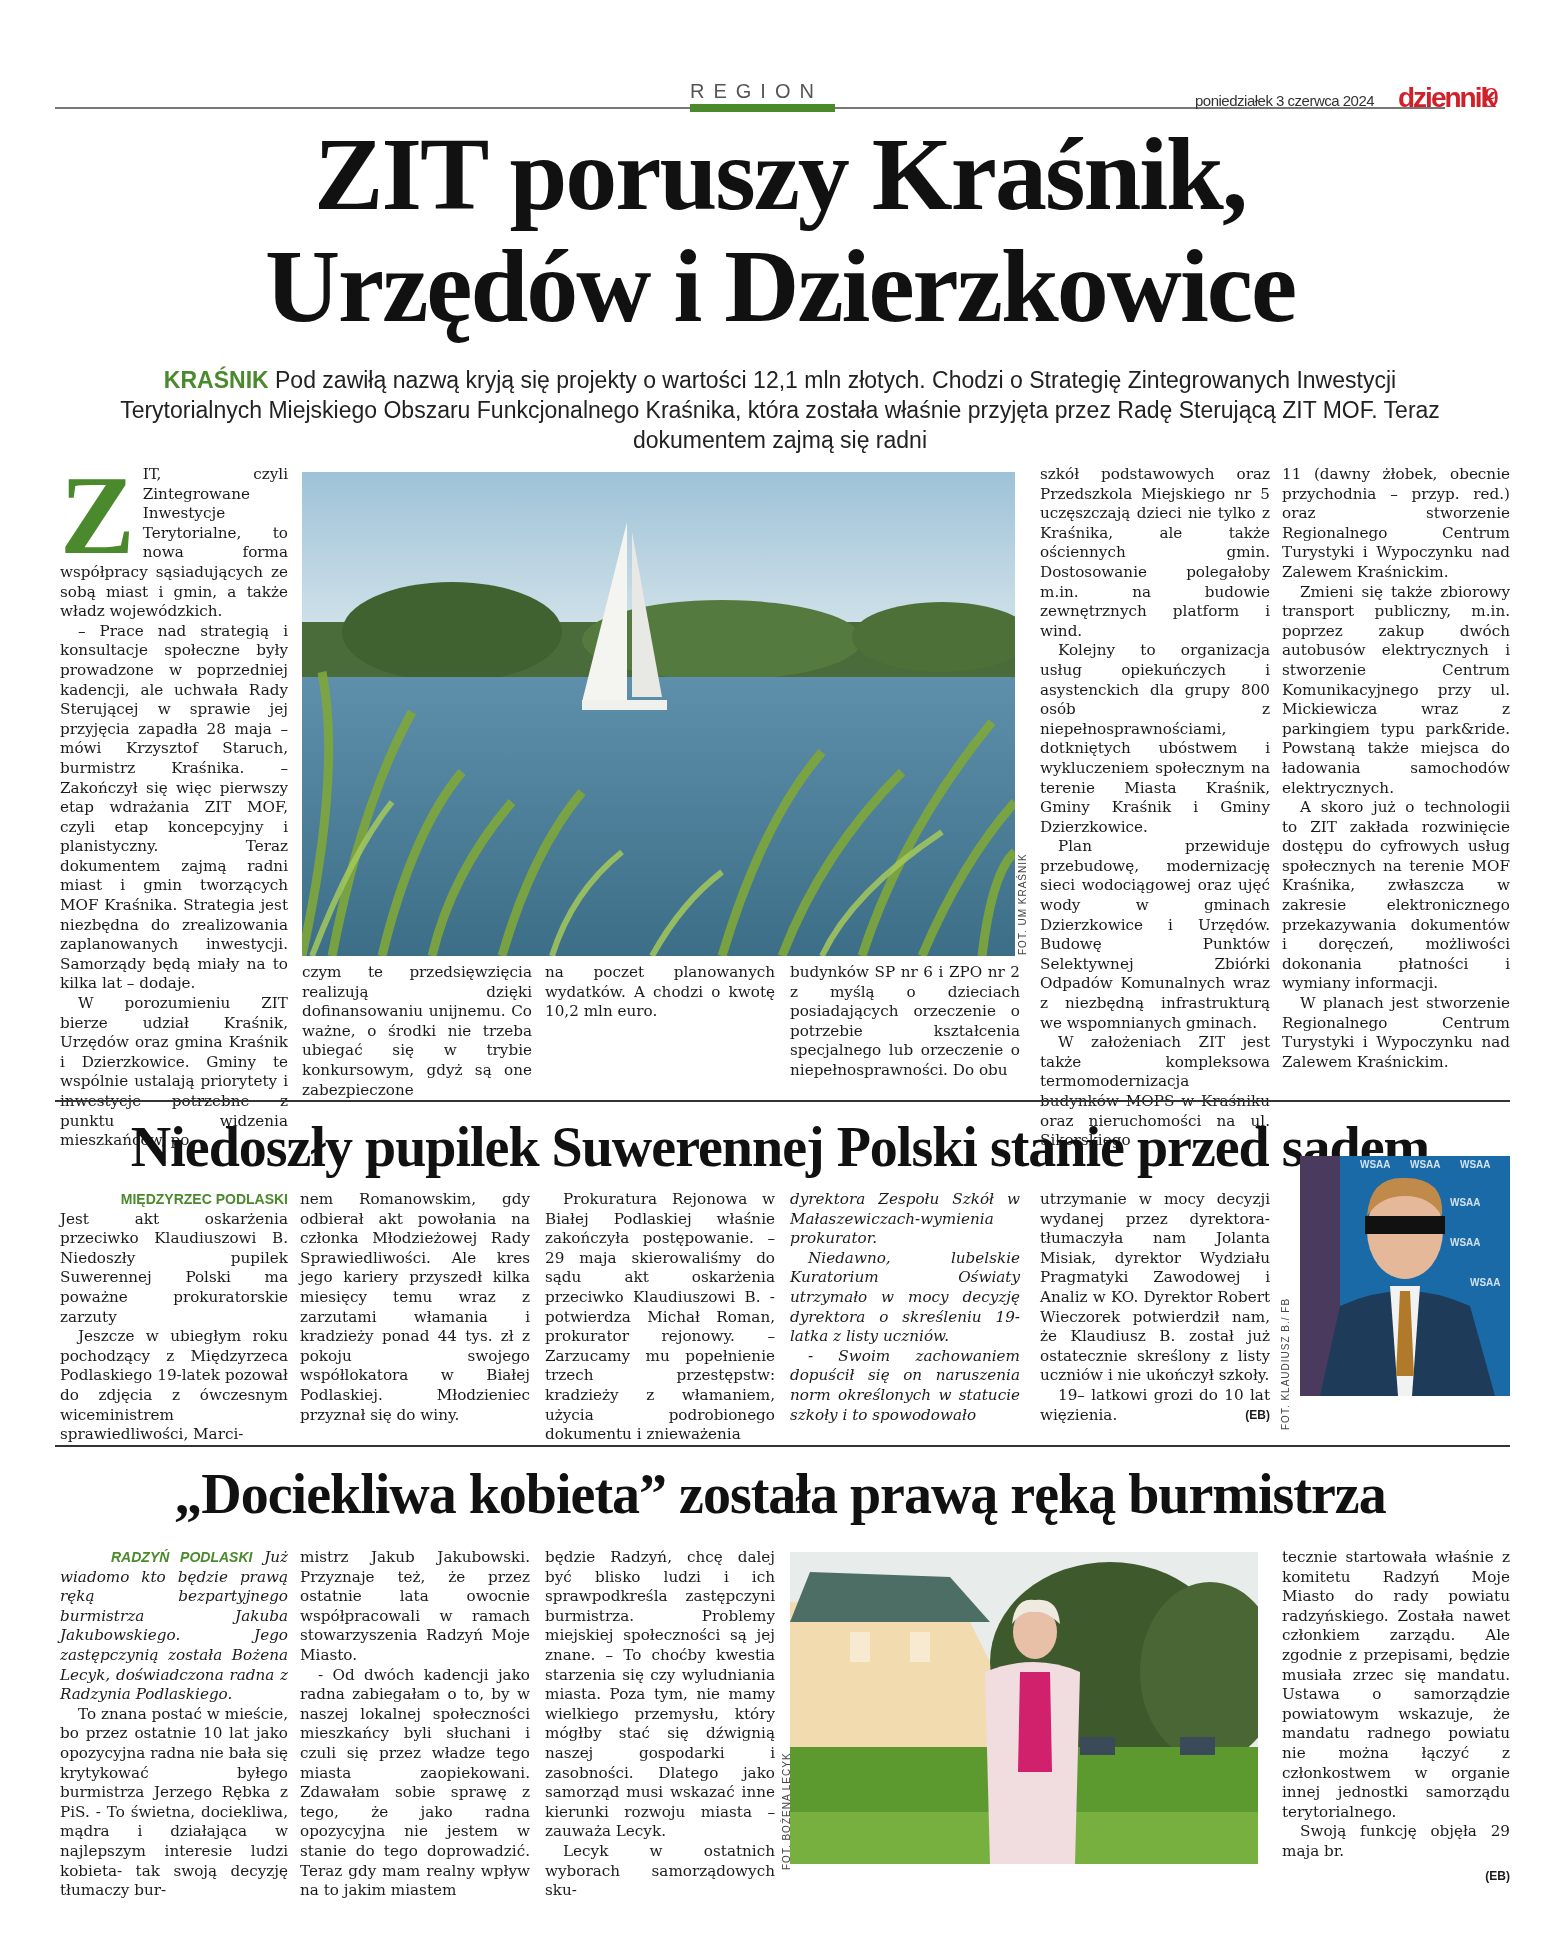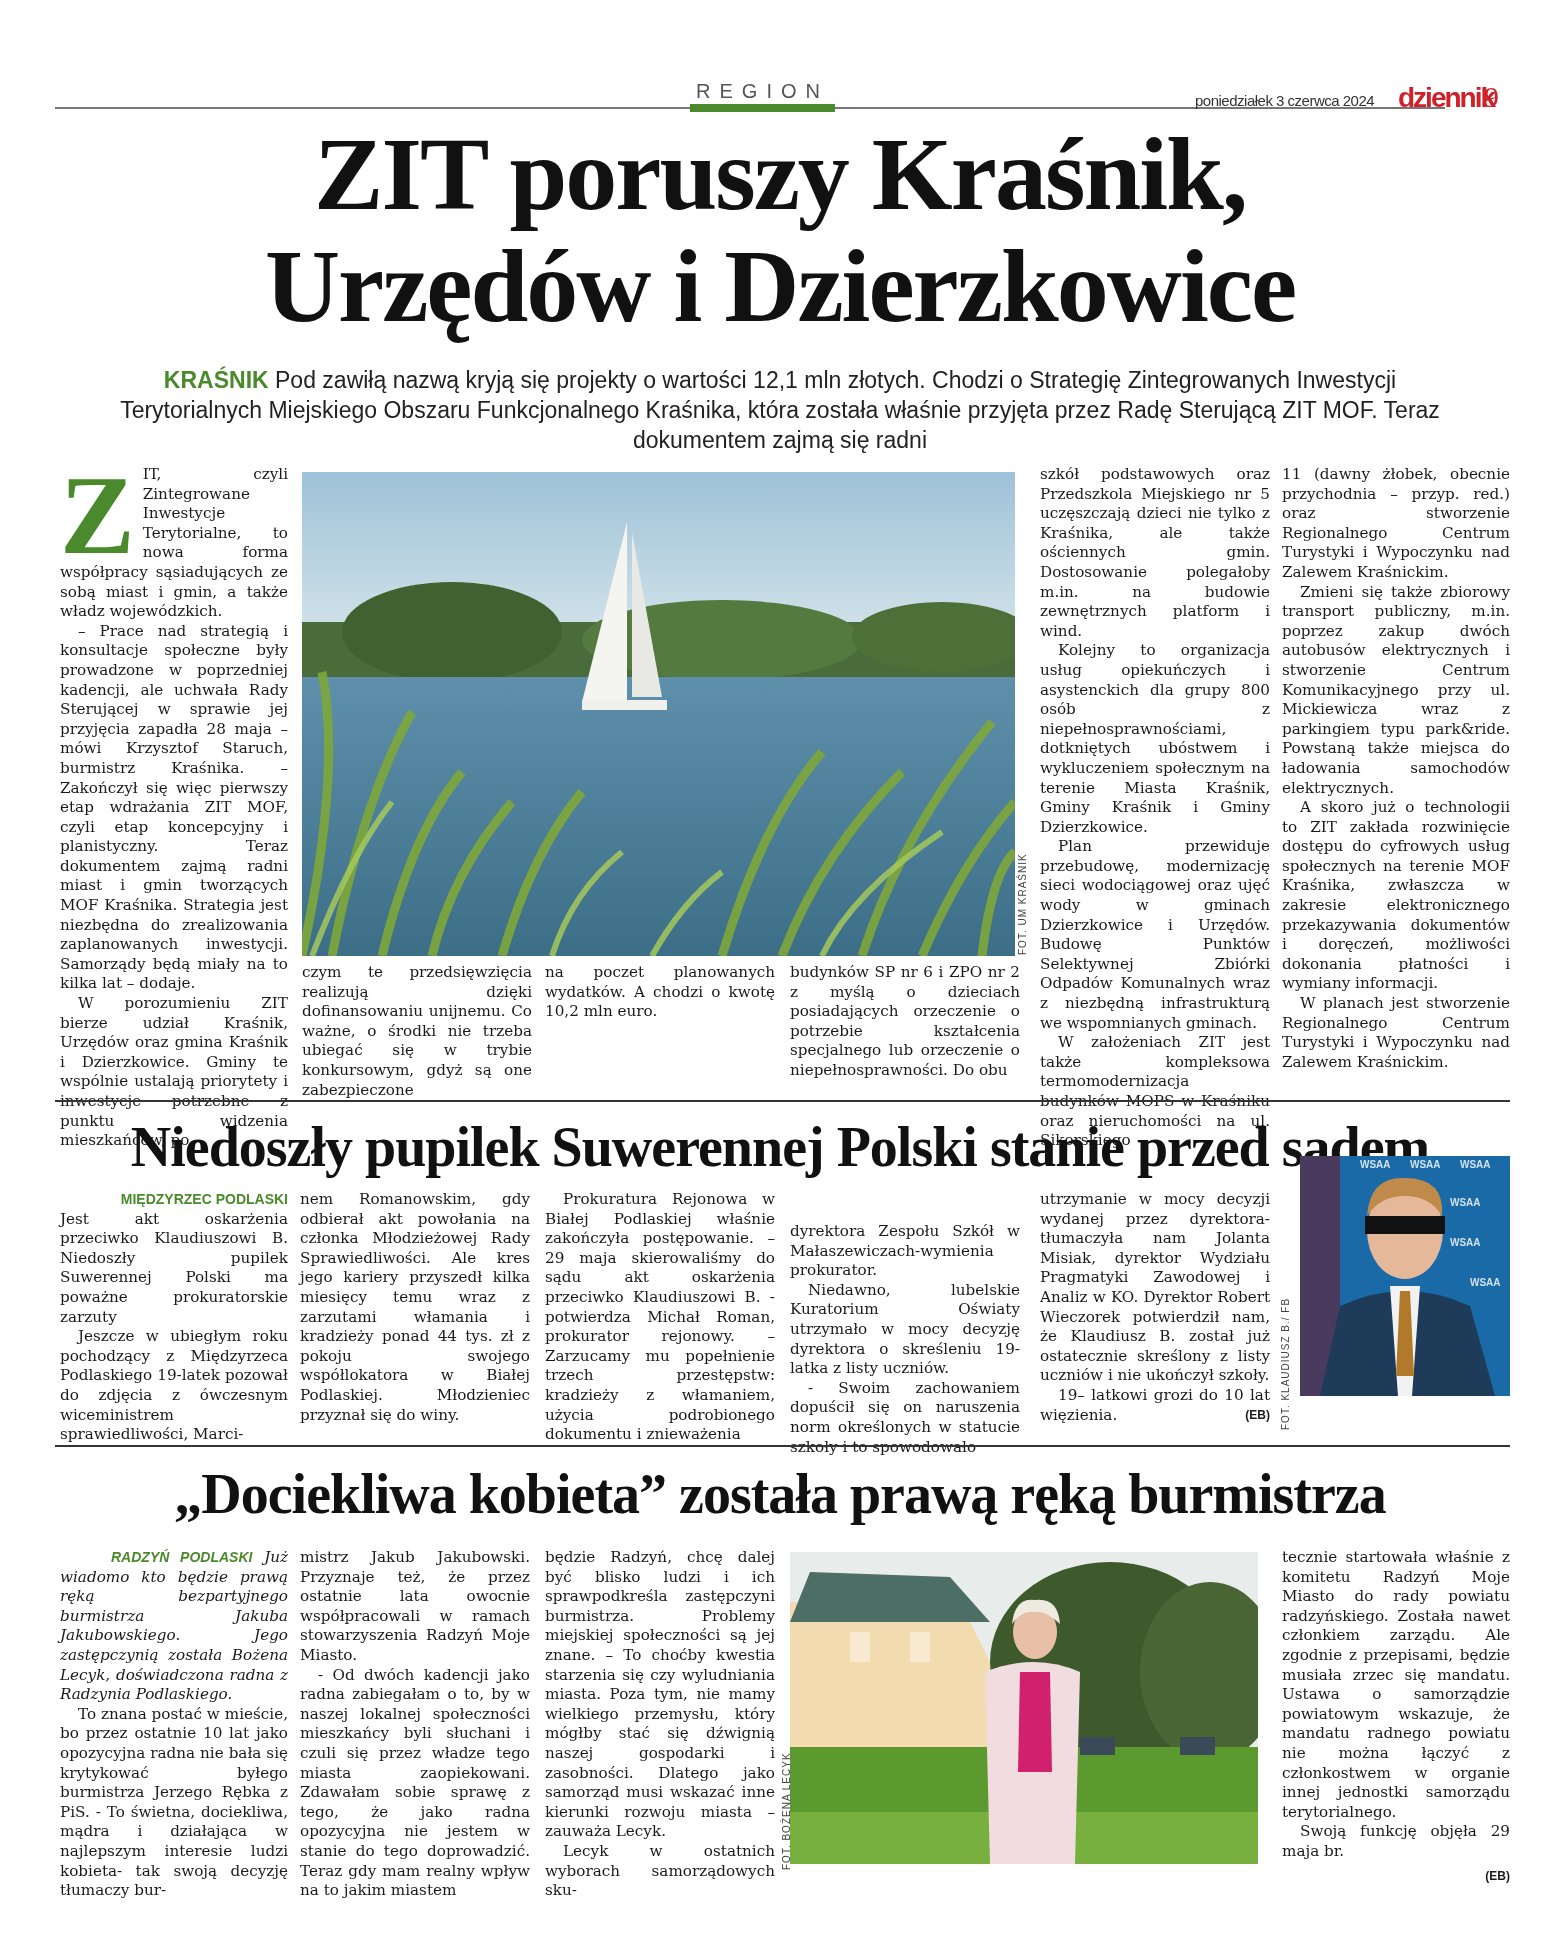--- a/index.html
+++ b/index.html
@@ -2,21 +2,21 @@
 <html><head>
 <meta charset="utf-8">
 <style>
   * { box-sizing: border-box; margin: 0; padding: 0; }
   html, body { width: 1558px; height: 1947px; background: #ffffff; overflow: hidden; }
   body { position: relative; font-family: "DejaVu Serif", "Liberation Serif", serif; color: #1a1a1a; }
 
   .abs { position: absolute; }
 
   
-  .section-label { left: 690px; top: 80px; width: 145px; text-align: center; font-family: "Liberation Sans", sans-serif; font-size: 20px; letter-spacing: 9px; color: #555; font-weight: 300; }
+  .section-label { left: 690px; top: 80px; width: 145px; font-family: "Liberation Sans", sans-serif; font-size: 20px; letter-spacing: 9px; color: #555; font-weight: 300; }
   .section-rule { left: 55px; top: 107px; width: 1390px; height: 2px; background: #777; }
   .section-green { left: 690px; top: 104px; width: 145px; height: 8px; background: #4a8a2c; }
   .date { left: 1195px; top: 92px; font-family: "Liberation Sans", sans-serif; font-size: 15px; color: #333; letter-spacing: -0.5px; }
   .brand { left: 1398px; top: 82px; font-family: "Liberation Sans", sans-serif; font-weight: bold; font-size: 28px; color: #d0202a; letter-spacing: -2px; }
   .page-num { left: 1484px; top: 80px; font-family: "Liberation Serif", serif; font-size: 30px; color: #d0202a; }
 
   
   .headline1 { left: 60px; top: 118px; width: 1440px; text-align: center; font-family: "Liberation Serif", serif; font-weight: bold; font-size: 104px; line-height: 112px; color: #111; letter-spacing: -2px; }
   .lead { left: 90px; top: 365px; width: 1380px; text-align: center; font-family: "Liberation Sans", sans-serif; font-size: 23px; line-height: 30px; color: #222; font-weight: 300; }
   .lead .place { color: #4a8a2c; font-weight: bold; }
@@ -136,21 +136,21 @@
   <div style="text-align:right;"><span class="place-tag">MIĘDZYRZEC PODLASKI</span></div>
   <p class="first">Jest akt oskarżenia przeciwko Klaudiuszowi B. Niedoszły pupilek Suwerennej Polski ma poważne prokuratorskie zarzuty</p>
   <p>Jeszcze w ubiegłym roku pochodzący z Międzyrzeca Podlaskiego 19-latek pozował do zdjęcia z ówczesnym wiceministrem sprawiedliwości, Marci-</p>
 </div>
 <div class="abs col" style="left:300px; top:1190px; width:230px;">
   <p class="first">nem Romanowskim, gdy odbierał akt powołania na członka Młodzieżowej Rady Sprawiedliwości. Ale kres jego kariery przyszedł kilka miesięcy temu wraz z zarzutami włamania i kradzieży ponad 44 tys. zł z pokoju swojego współlokatora w Białej Podlaskiej. Młodzieniec przyznał się do winy.</p>
 </div>
 <div class="abs col" style="left:545px; top:1190px; width:230px;">
   <p>Prokuratura Rejonowa w Białej Podlaskiej właśnie zakończyła postępowanie. – 29 maja skierowaliśmy do sądu akt oskarżenia przeciwko Klaudiuszowi B. -potwierdza Michał Roman, prokurator rejonowy. – Zarzucamy mu popełnienie trzech przestępstw: kradzieży z włamaniem, użycia podrobionego dokumentu i znieważenia</p>
 </div>
-<div class="abs col" style="left:790px; top:1222px; width:230px;">
+<div class="abs col" style="left:790px; top:1190px; width:230px;font-style:italic;">
   <p class="first">dyrektora Zespołu Szkół w Małaszewiczach-wymienia prokurator.</p>
   <p>Niedawno, lubelskie Kuratorium Oświaty utrzymało w mocy decyzję dyrektora o skreśleniu 19-latka z listy uczniów.</p>
   <p>- Swoim zachowaniem dopuścił się on naruszenia norm określonych w statucie szkoły i to spowodowało</p>
 </div>
 <div class="abs col" style="left:1040px; top:1190px; width:230px;">
   <p class="first">utrzymanie w mocy decyzji wydanej przez dyrektora- tłumaczyła nam Jolanta Misiak, dyrektor Wydziału Pragmatyki Zawodowej i Analiz w KO. Dyrektor Robert Wieczorek potwierdził nam, że Klaudiusz B. został już ostatecznie skreślony z listy uczniów i nie ukończył szkoły.</p>
   <p><span>19– latkowi grozi do 10 lat więzienia.</span> <span class="sig">(EB)</span></p>
 </div>
 <div class="abs credit" style="left:1280px; top:1300px; height:130px;">FOT. KLAUDIUSZ B./ FB</div>
 <div class="abs photo" style="left:1300px; top:1156px; width:210px; height:240px;">

